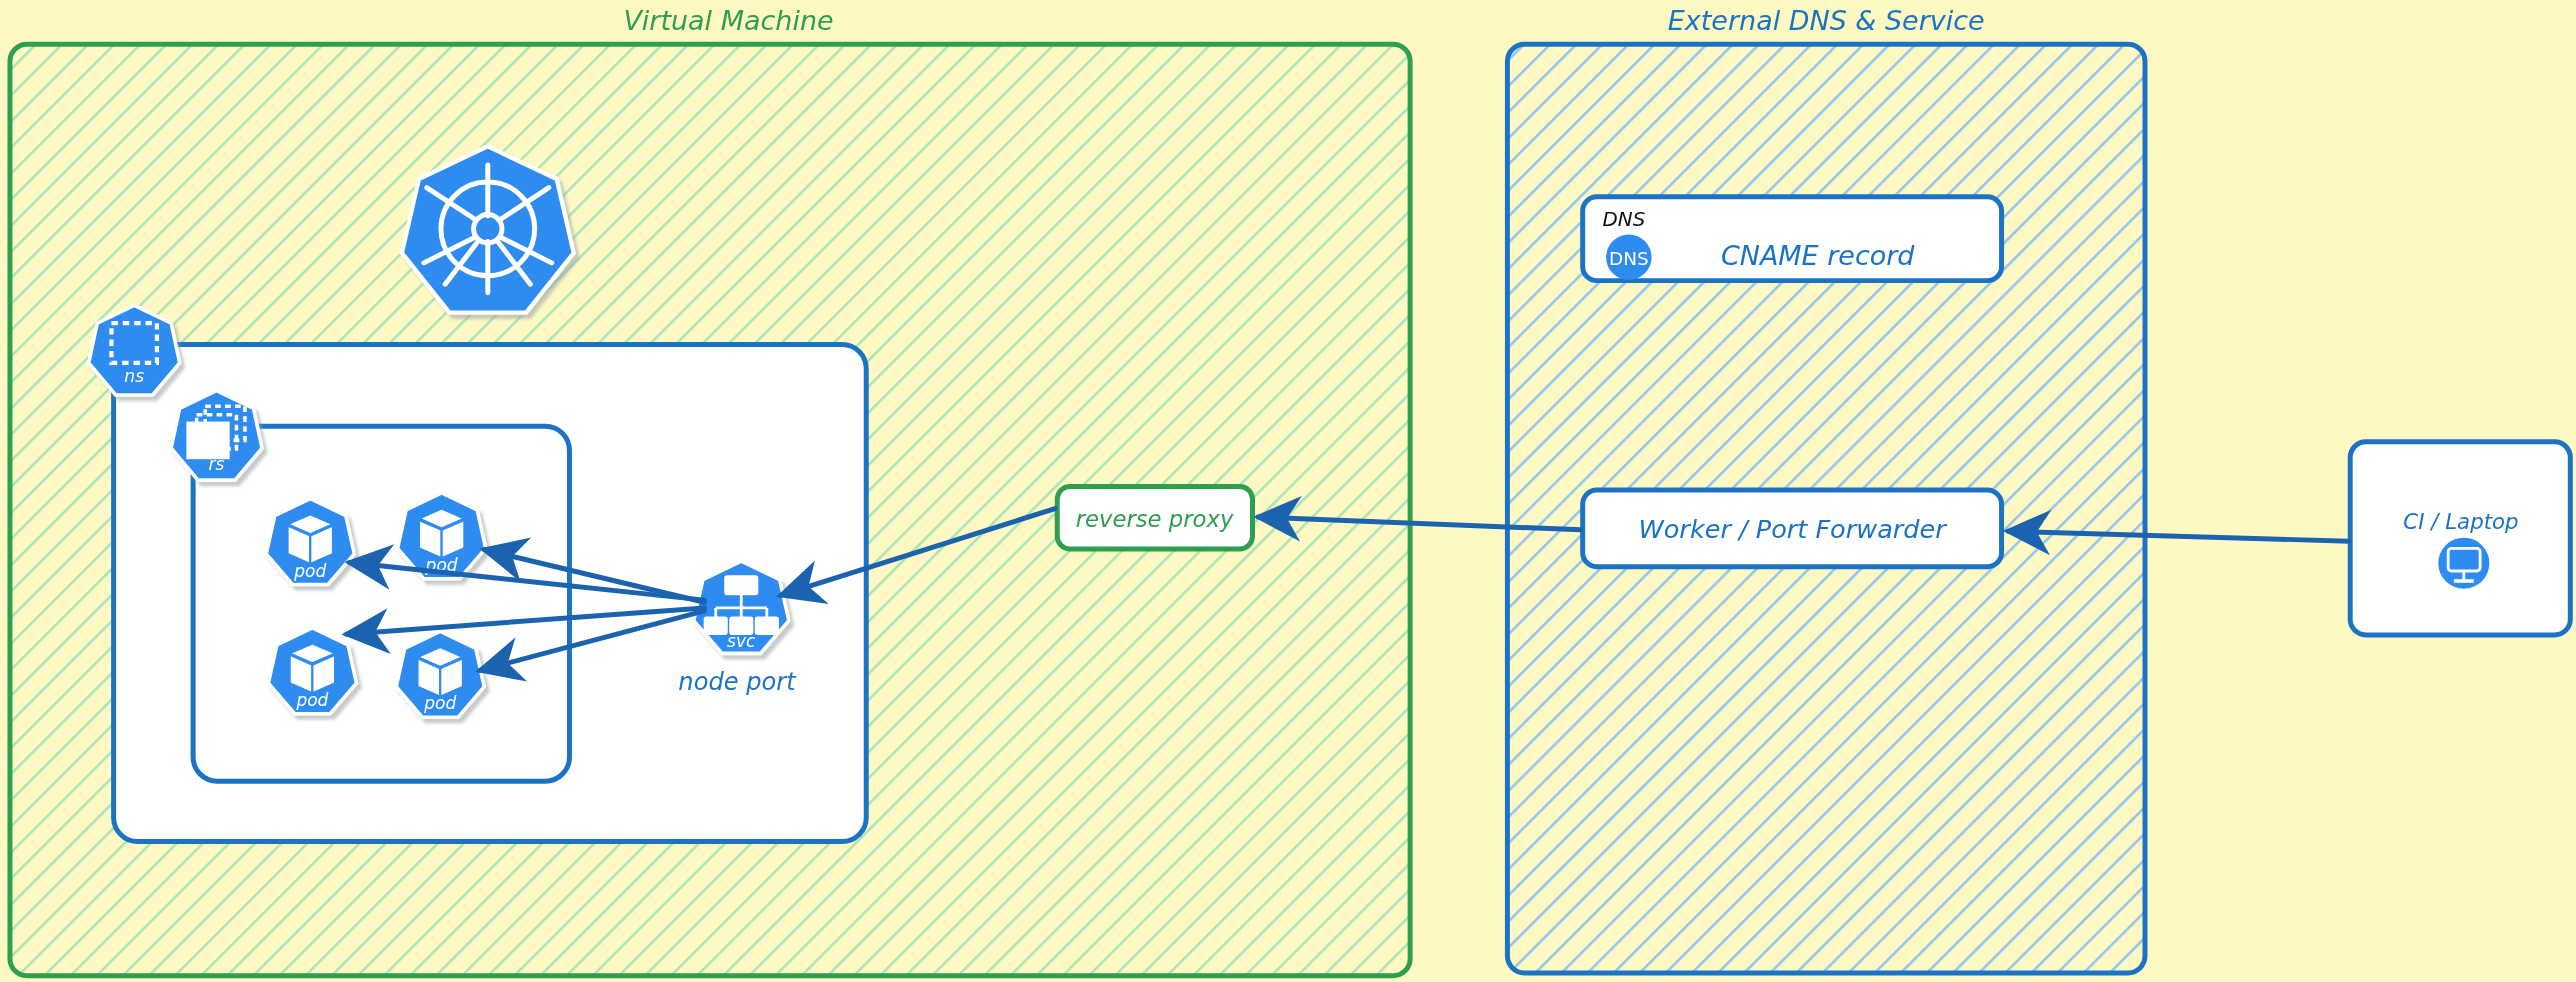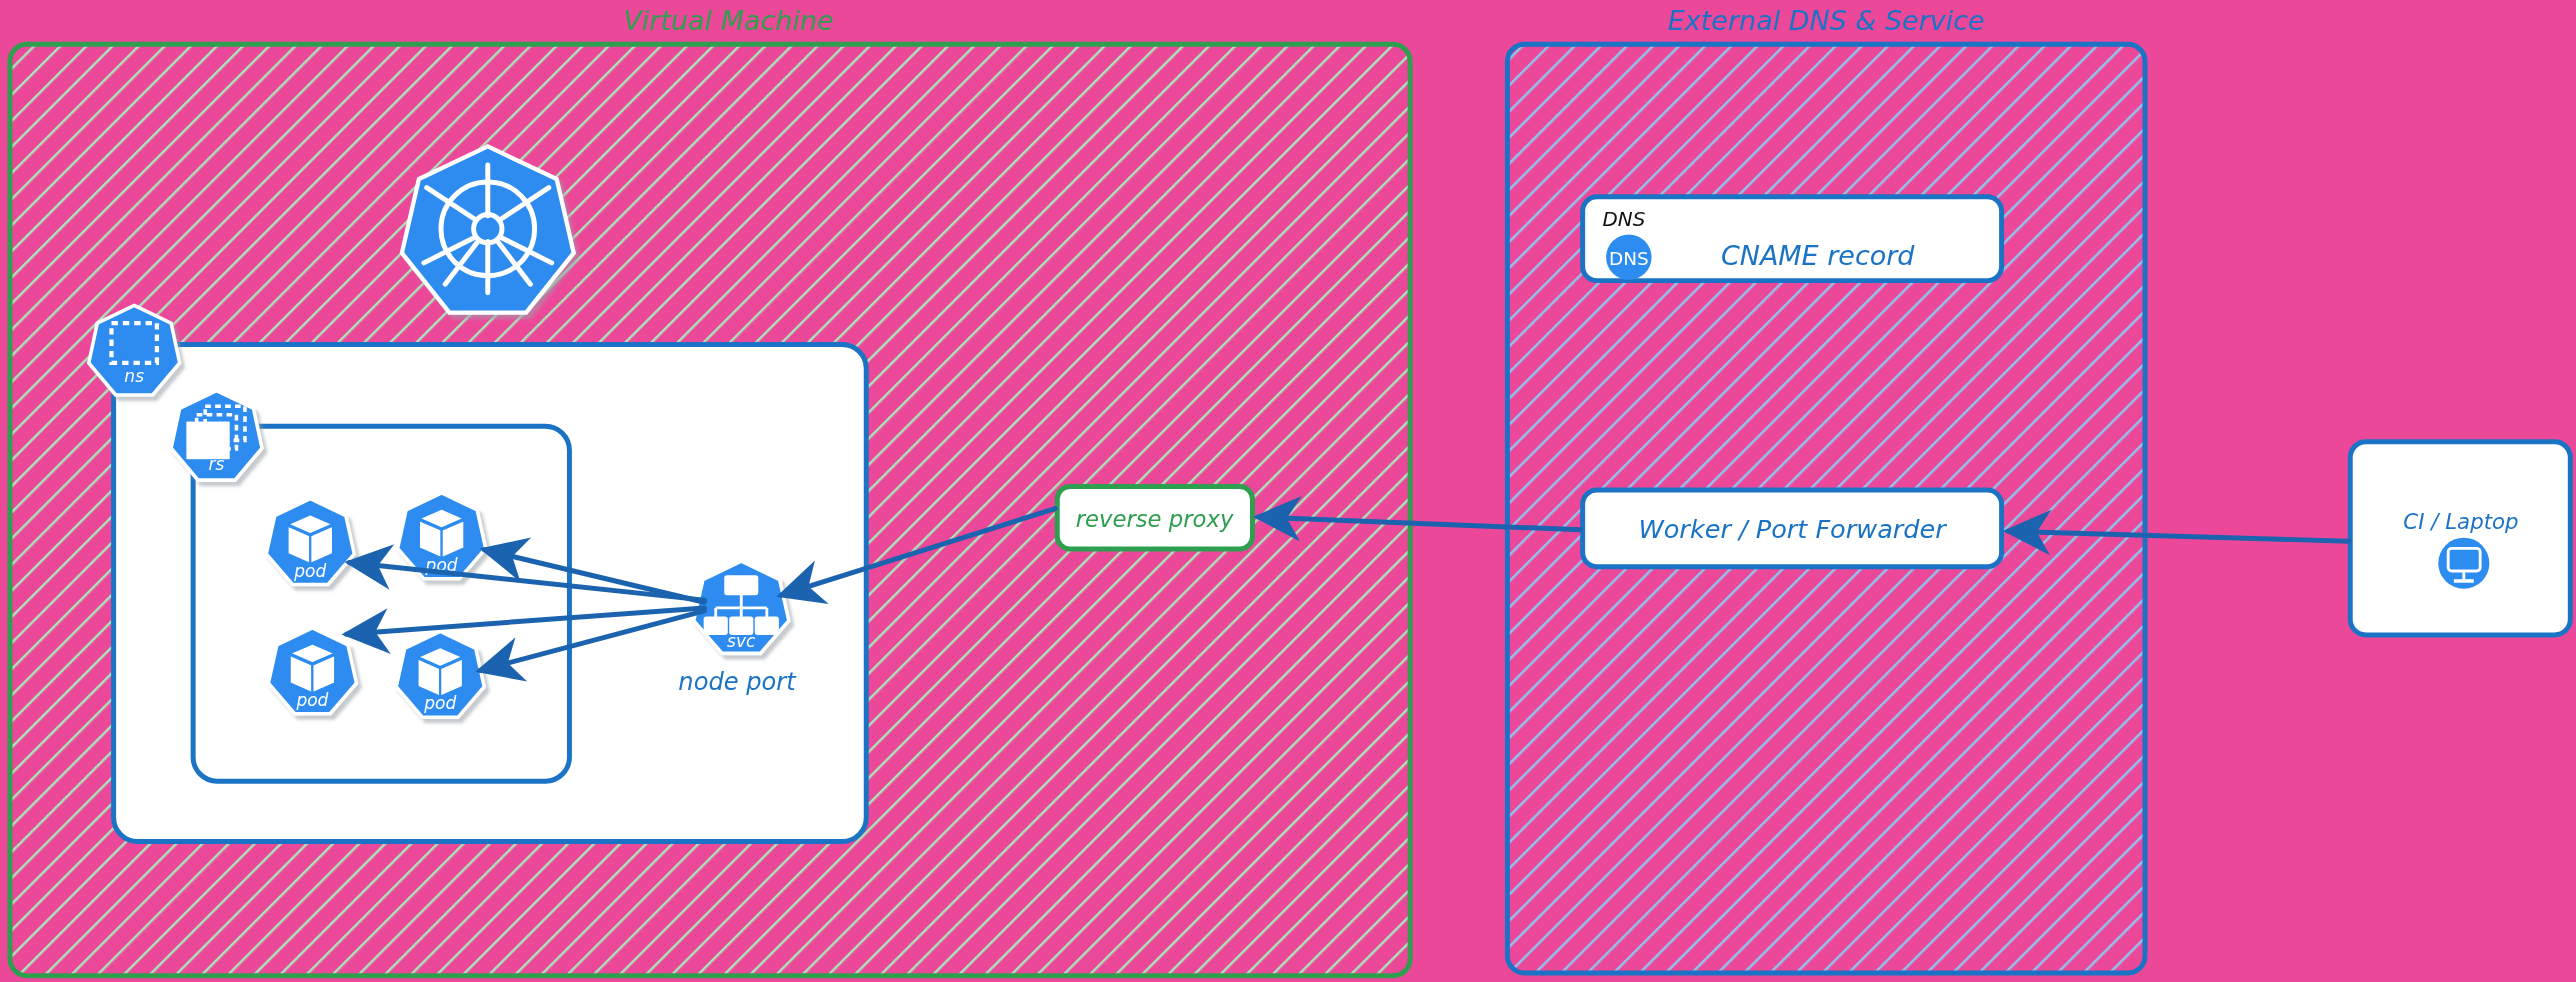--- a/index.html
+++ b/index.html
@@ -8,21 +8,21 @@
     padding: 0;
     background: #ffffff;
   }
   body {
     font-family: "DejaVu Sans", sans-serif;
   }
   #canvas {
     position: relative;
     width: 2576px;
     height: 983px;
-    background: #ec4899;
+    background: #fef9c3;
     overflow: hidden;
   }
   svg#diagram {
     position: absolute;
     left: 0;
     top: 0;
     width: 2576px;
     height: 983px;
   }
   .hand {

